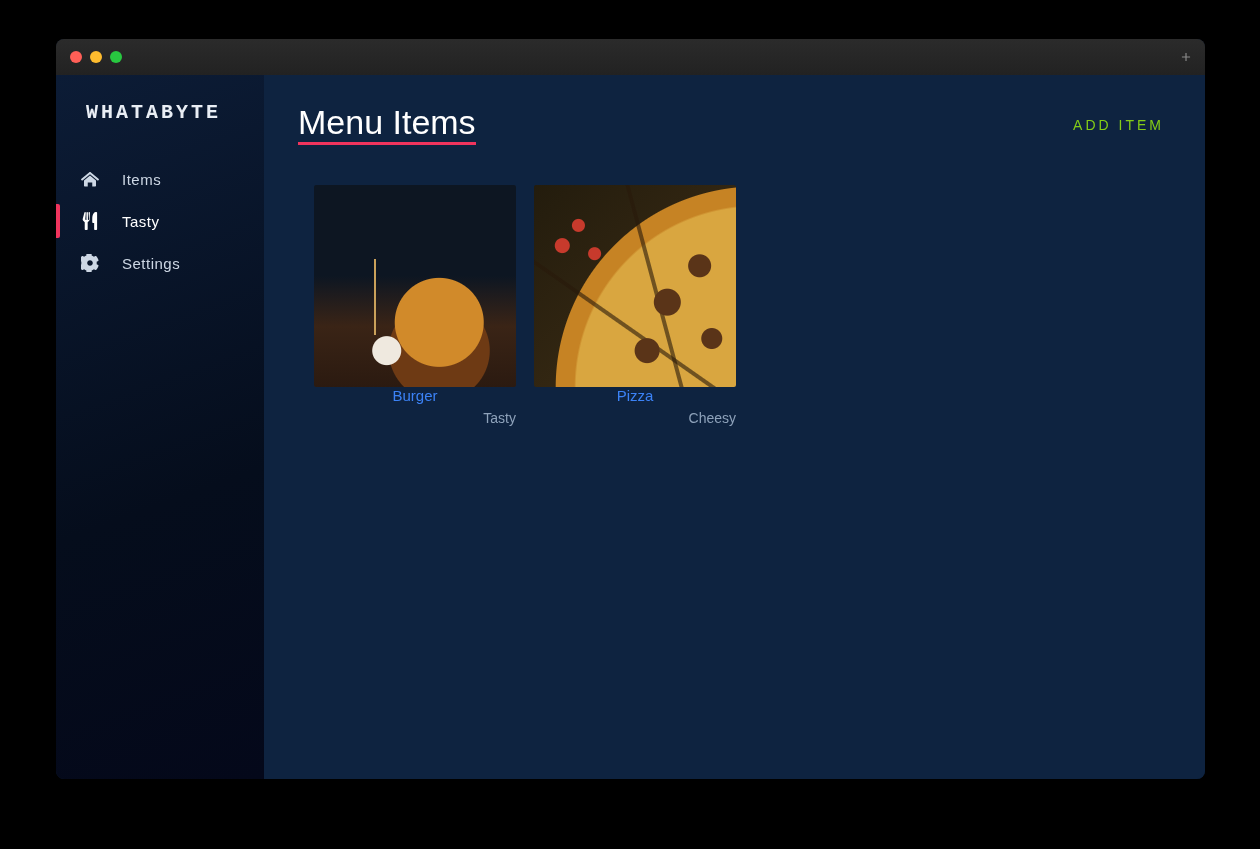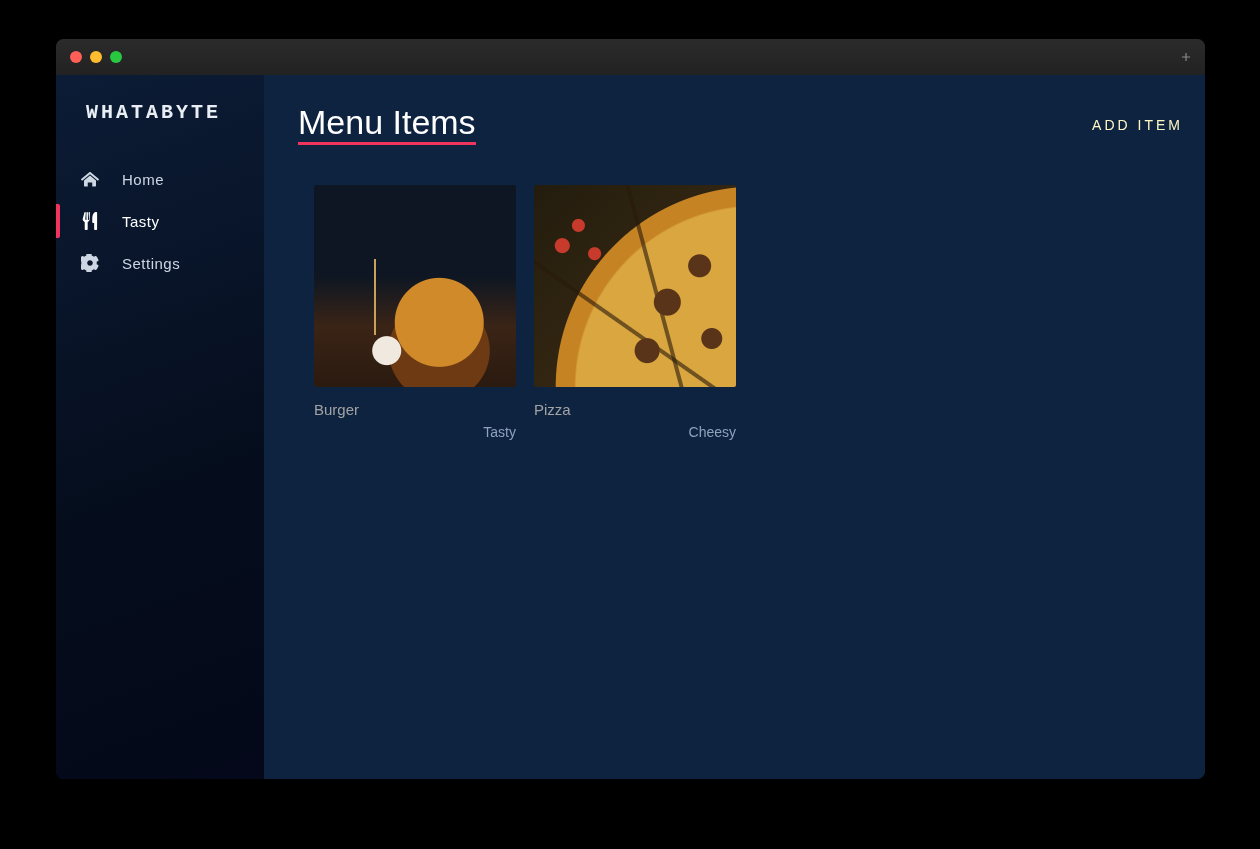--- a/index.html
+++ b/index.html
@@ -102,23 +102,23 @@
   .page-title {
     color:#fff;
     font-size: 34px;
     font-weight:500;
     display:inline-block;
     border-bottom: 3px solid #f0345d;
     font-family: "Segoe UI", "Helvetica Neue", Arial, sans-serif;
   }
   .add-item-btn {
     position:absolute;
-    right:22px;
+    right:41px;
     top:42px;
-    color:#fef9c3;
+    color:#84cc16;
     font-size:14px;
     letter-spacing:3px;
     cursor:pointer;
     margin-left:28px;
   }
 
   .grid {
     margin-top: 40px;
     display:flex;
     gap: 18px;
@@ -131,22 +131,22 @@
   }
   .thumb {
     width: 202px;
     height: 202px;
     border-radius: 2px;
     background:#223;
     position:relative;
     overflow:hidden;
   }
   .card-name {
-    margin-top:14px;
-    color:#a3a3a3;
+    text-align:center;
+    color:#3b82f6;
     font-size:15px;
   }
   .card-desc {
     text-align:right;
     margin-top:6px;
     color:#8ea2ba;
     font-size:14px;
   }
 
   
@@ -227,21 +227,21 @@
     <aside class="sidebar">
       <div class="logo">WHATABYTE</div>
       <nav class="nav">
 
         <div class="nav-item">
           <span class="icon">
             <svg viewBox="0 0 576 512">
                 <path d="M280 148L96 300v164c0 18 14 32 32 32h88V368h144v128h88c18 0 32-14 32-32V300L296 148c-5-4-11-4-16 0zM571 252L318 44c-17-14-43-14-60 0L5 252c-7 6-8 16-2 23l21 26c6 7 16 8 23 2L288 104l241 199c7 6 17 5 23-2l21-26c6-7 5-17-2-23z"></path>
               </svg>
           </span>
-          <span>Home</span>
+          <span>Items</span>
         </div>
 
         <div class="nav-item active">
           <span class="icon">
             <svg viewBox="0 0 416 512">
                 <path d="M207 14c-3-8-11-14-20-14-12 0-21 10-20 22l15 178c1 16-11 28-27 28h-6V21c0-12-9-21-21-21s-21 9-21 21v207h-6c-16 0-28-12-27-28L89 22C90 10 81 0 69 0 60 0 52 6 49 14L2 194c-6 24 2 49 20 65l36 32v200c0 12 9 21 21 21h42c12 0 21-9 21-21V291l36-32c18-16 26-41 20-65zM368 0c-53 0-96 86-96 192v101c0 12 9 21 21 21h33v177c0 12 9 21 21 21h42c12 0 21-9 21-21V21c0-12-9-21-21-21h-21z"></path>
               </svg>
           </span>
           <span>Tasty</span>
         </div>

